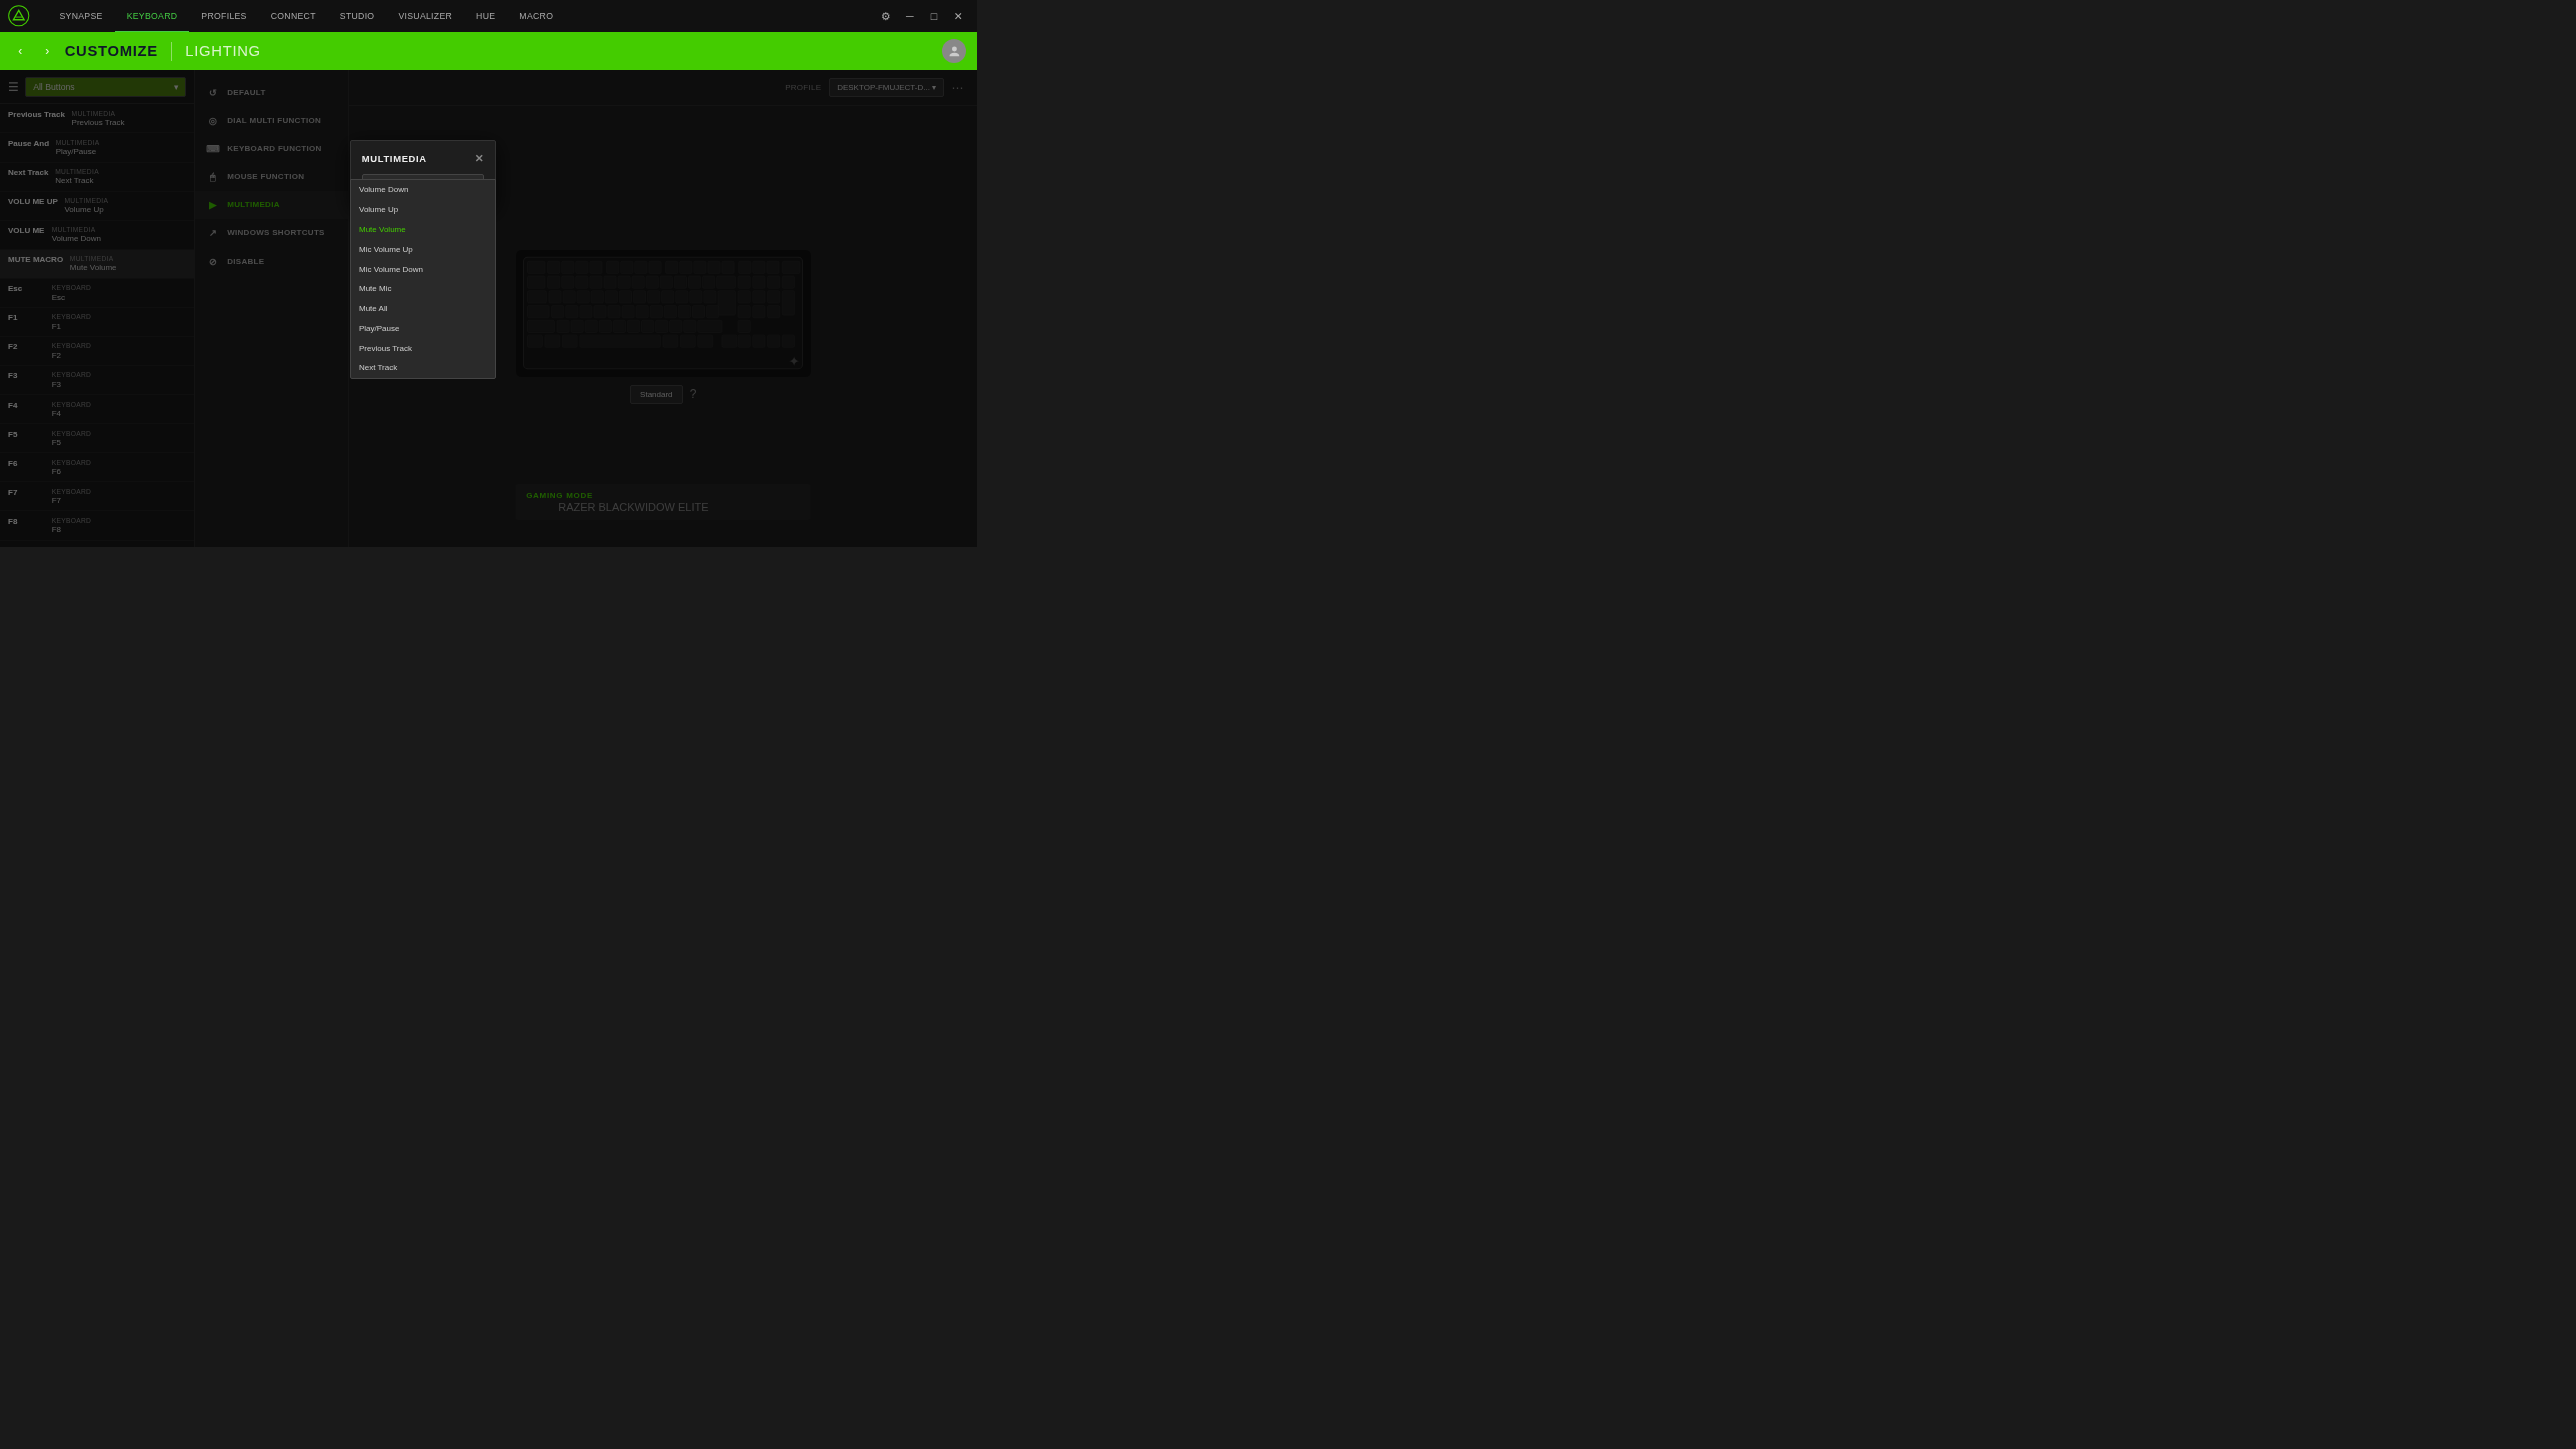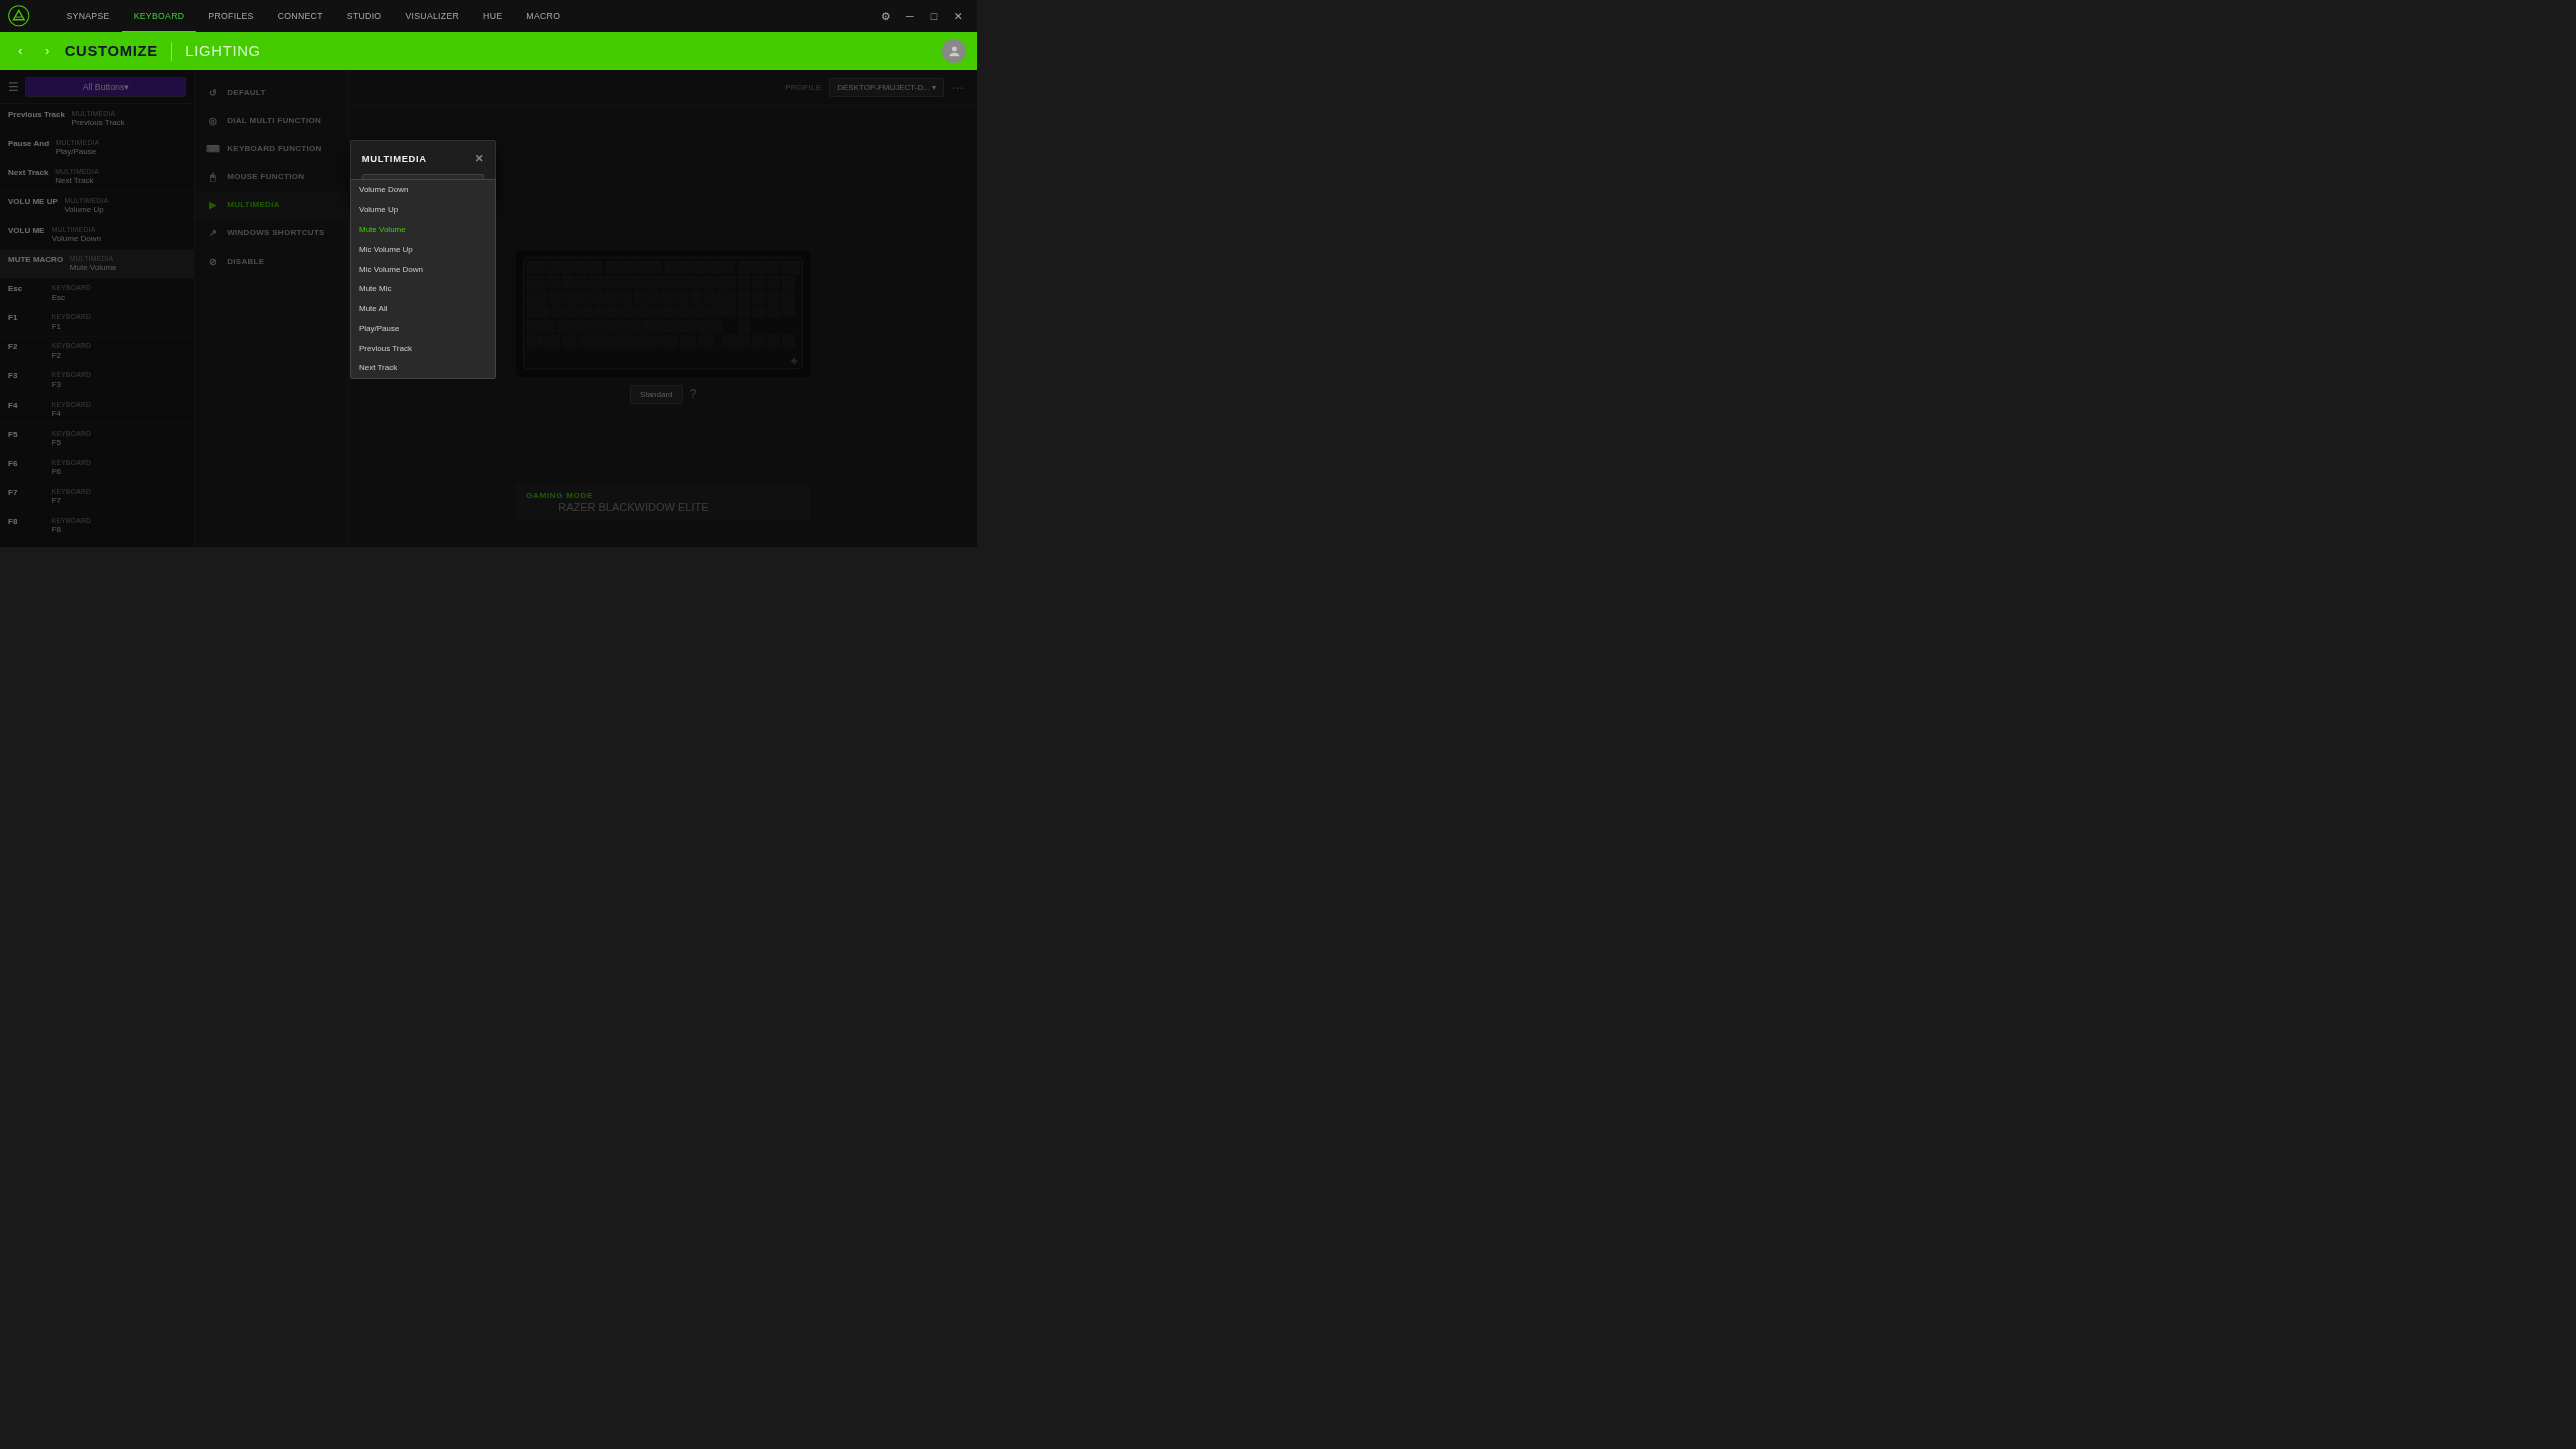--- a/index.html
+++ b/index.html
@@ -13,21 +13,21 @@
       font-size: 8.7px;
     }
 
     
     .titlebar {
       display: flex;
       align-items: center;
       background: #111;
       height: 32px;
       padding: 0 8px;
-      gap: 21px;
+      gap: 14px;
     }
     .titlebar-nav {
       display: flex;
       align-items: center;
       gap: 0;
       flex: 1;
     }
     .titlebar-nav-item {
       padding: 0 12px;
       height: 32px;
@@ -134,29 +134,29 @@
       gap: 6.7px;
       border-bottom: 0.7px solid #2a2a2a;
     }
     .hamburger-icon {
       color: #aaa;
       font-size: 12px;
       cursor: pointer;
     }
     .sidebar-dropdown {
       flex: 1;
-      background: #4c1d95;
+      background: #4d7c0f;
       border: 0.7px solid #444;
       border-radius: 2px;
       padding: 4px 6.7px;
       color: #ddd;
       font-size: 8.7px;
       display: flex;
       align-items: center;
-      justify-content: center;
+      justify-content: space-between;
       cursor: pointer;
     }
     .sidebar-list {
       flex: 1;
       overflow-y: auto;
     }
     .sidebar-list::-webkit-scrollbar { width: 2.7px; }
     .sidebar-list::-webkit-scrollbar-thumb { background: #444; border-radius: 1.3px; }
     .sidebar-item {
       display: flex;

